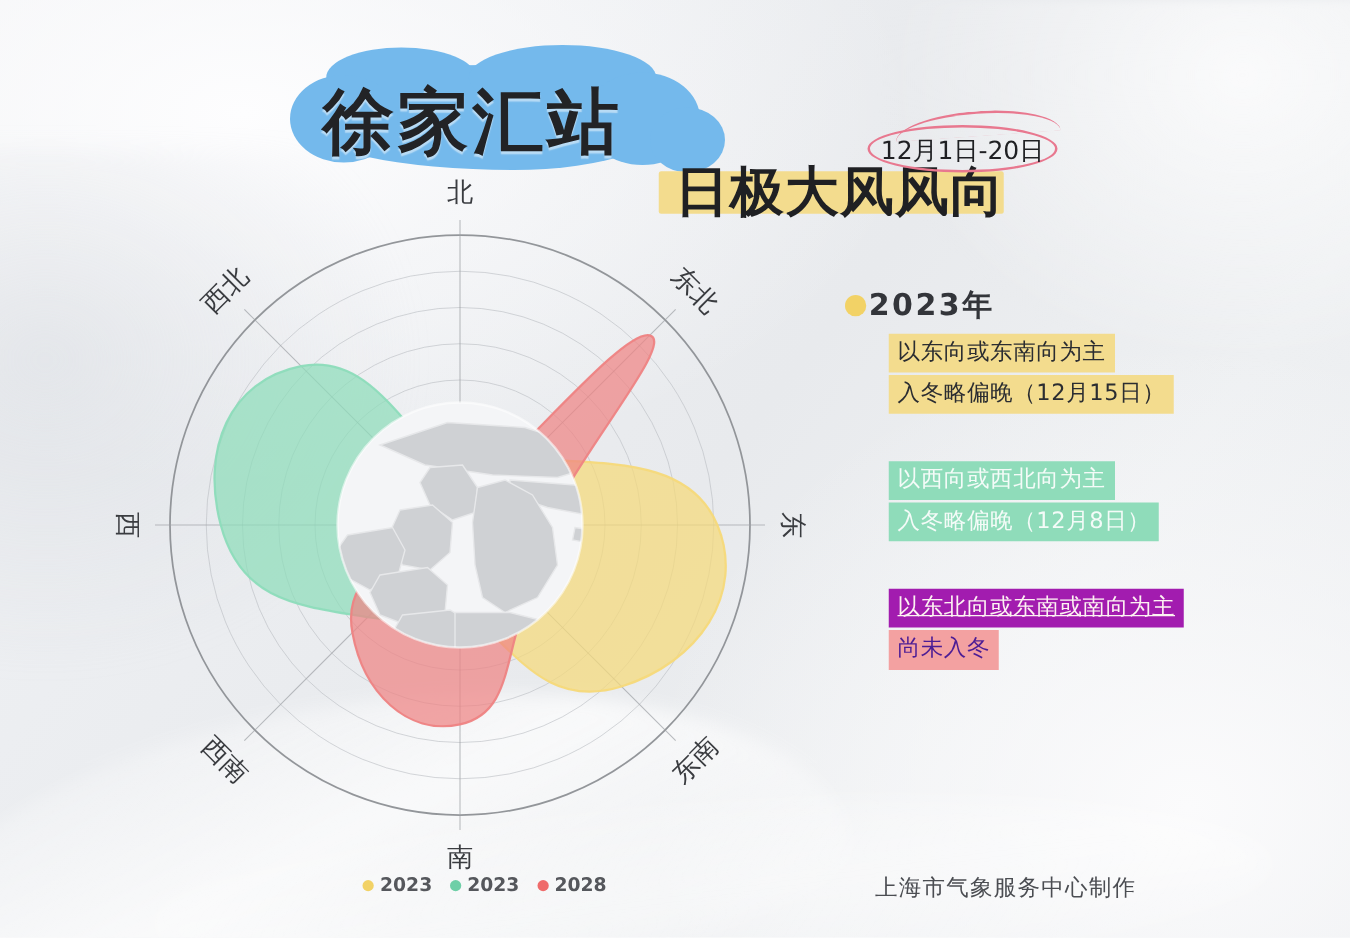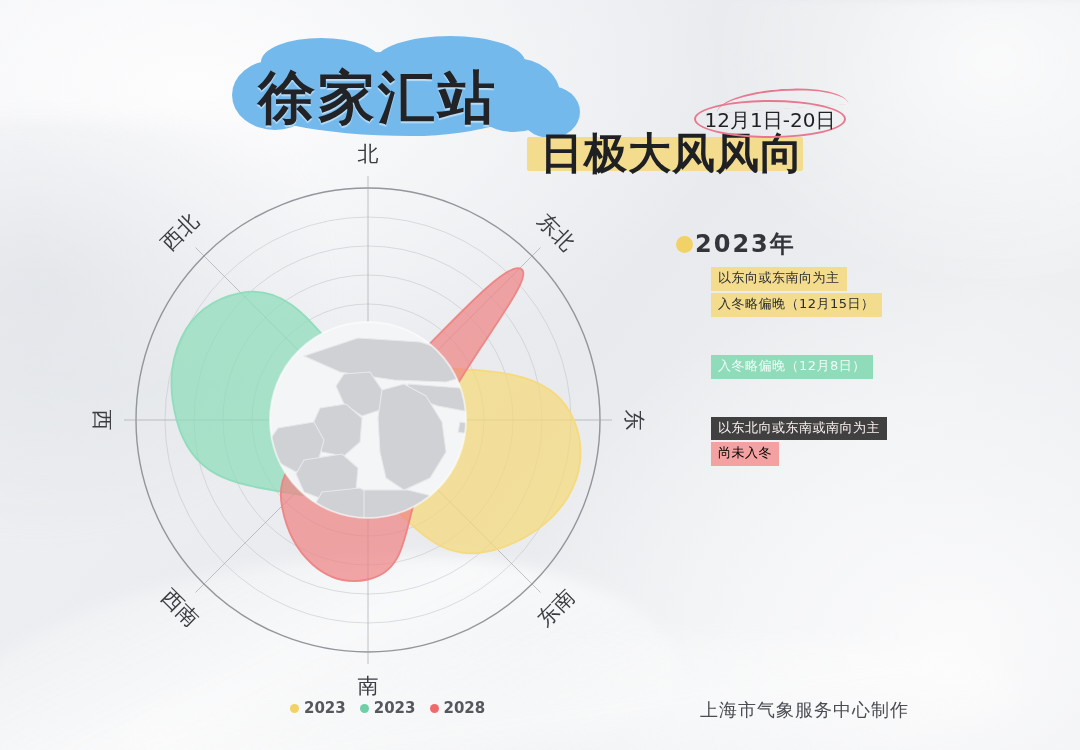--- a/index.html
+++ b/index.html
@@ -97,21 +97,21 @@
   
   #legend-panel { position:absolute; left:672px; top:228px; width:380px; }
   .legend-block { margin-bottom:36px; position:relative; }
   .legend-head { display:flex; align-items:center; gap:2px; margin-bottom:7px; }
   .legend-dot { width:17px; height:17px; border-radius:50%; flex:none; margin-left:4px;}
   .legend-year {
     font-size:24px; font-weight:bold; color:#33353a; letter-spacing:2px;
     font-family:"DejaVu Sans","Liberation Sans",sans-serif;
   }
   .legend-line {
-    display:inline-block; font-size:13px; color:#2b2d31; line-height:1.45;
+    display:inline-block; font-size:18px; color:#2b2d31; line-height:1.45;
     padding:2px 7px 3px 7px; margin-bottom:2px; letter-spacing:.5px;
     font-family:"DejaVu Sans","Liberation Sans",sans-serif;
   }
   .legend-lines { margin-left:39px; }
 
   
   #bottom-legend { position:absolute; left:290px; top:699px; display:flex; align-items:flex-start; gap:14px; }
   .bl-item { display:flex; align-items:center; gap:5px; }
   .bl-dot { width:9px; height:9px; border-radius:50%; }
   .bl-text { font-size:15px; font-weight:bold; color:#55575c;
@@ -214,28 +214,29 @@
       <span class="legend-year">2023年</span>
     </div>
     <div class="legend-lines">
       <div><span class="legend-line" id="l0a" style="background: rgb(243, 220, 142); color: rgb(43, 45, 49);">以东向或东南向为主</span></div>
       <div><span class="legend-line" id="l0b" style="background: rgb(243, 220, 142); color: rgb(43, 45, 49);">入冬略偏晚（12月15日）</span></div>
     </div>
   </div>
 
   <div class="legend-block">
     <div class="legend-lines">
+      <div><span class="legend-line" id="l1a" style="background: rgb(143, 220, 186); color: rgb(244, 251, 248);">以西向或西北向为主</span></div>
       <div><span class="legend-line" id="l1b" style="background: rgb(143, 220, 186); color: rgb(244, 251, 248);">入冬略偏晚（12月8日）</span></div>
     </div>
   </div>
 
   <div class="legend-block">
     <div class="legend-lines">
-      <div><span class="legend-line" id="l2a" style="background: #404040; color: rgb(253, 242, 242);">以东北向或东南或南向为主</span></div>
-      <div><span class="legend-line" id="l2b" style="background: rgb(243, 161, 161); color: #000000;">尚未入冬</span></div>
+      <div><span class="legend-line" id="l2a" style="background: #a21caf; color: rgb(253, 242, 242); text-decoration: underline;">以东北向或东南或南向为主</span></div>
+      <div><span class="legend-line" id="l2b" style="background: rgb(243, 161, 161); color: #4c1d95;">尚未入冬</span></div>
     </div>
   </div>
 </div>
 
 <div id="bottom-legend">
     <div class="bl-item">
       <span class="bl-dot" style="background: rgb(242, 210, 102);"></span>
       <span class="bl-text">2023</span>
     </div>
     <div class="bl-item">

